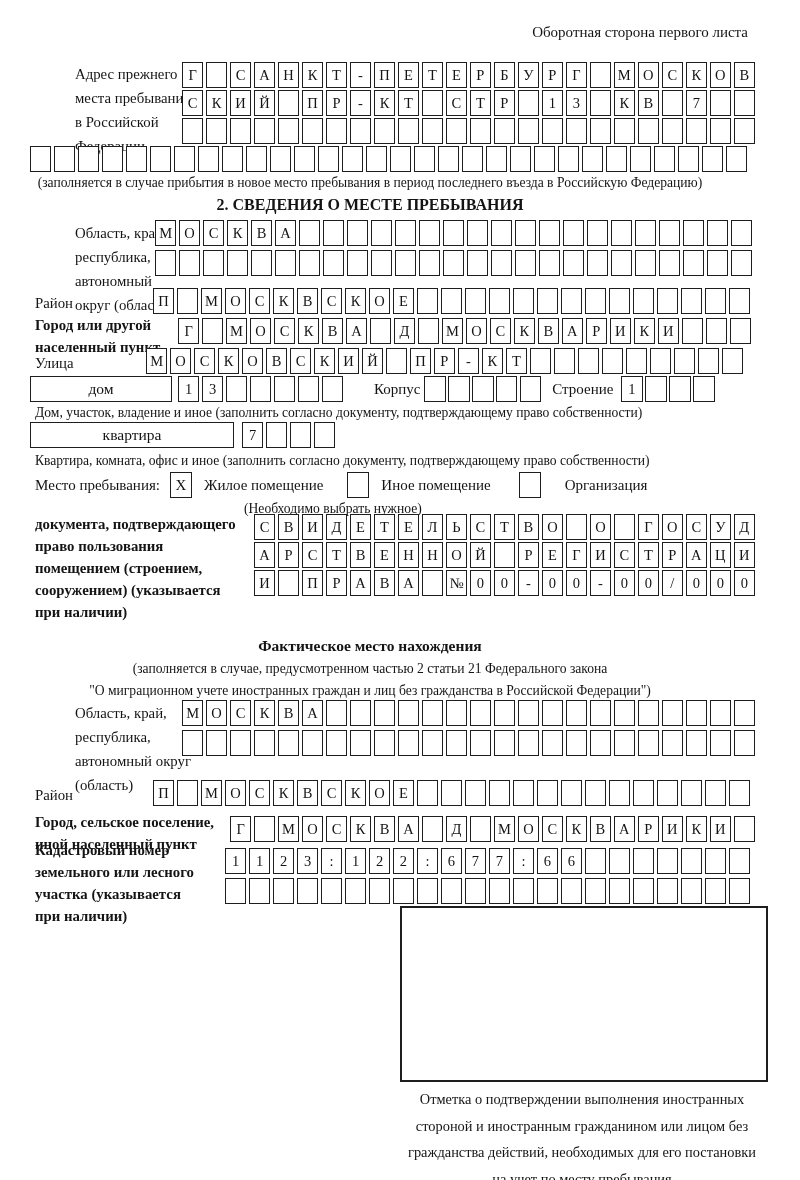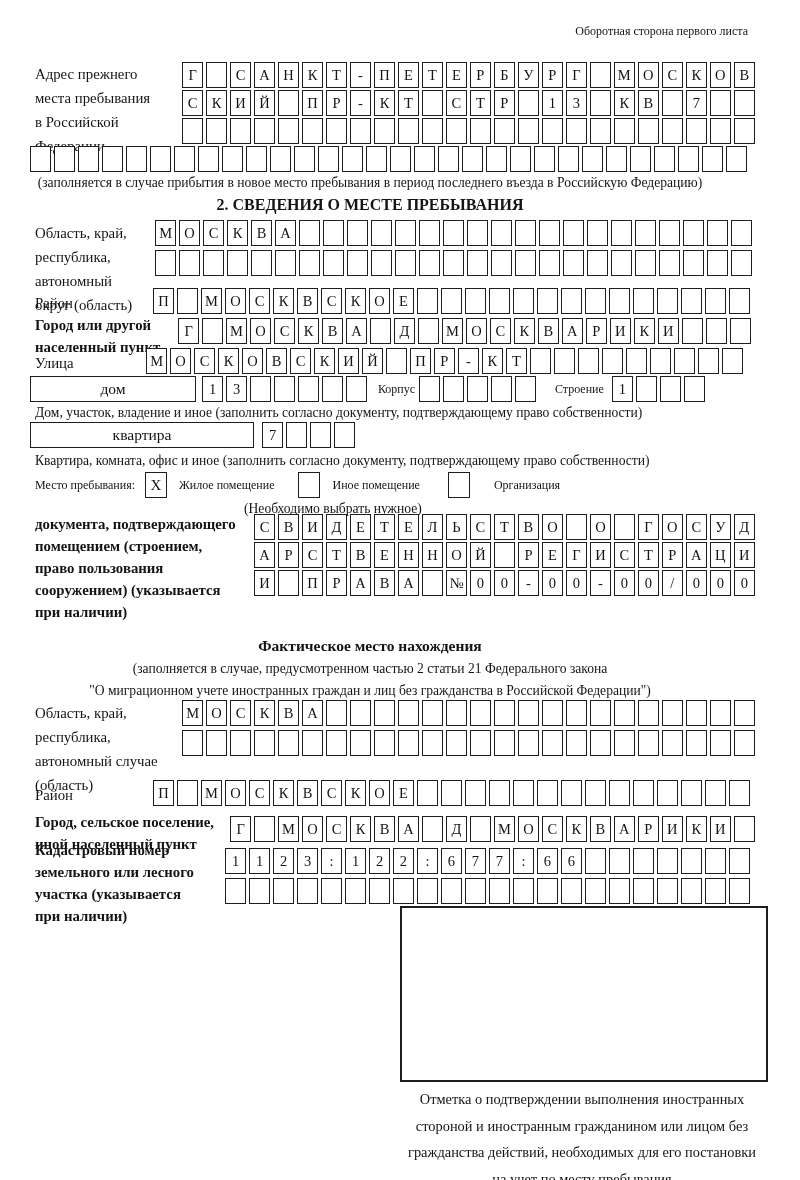--- a/index.html
+++ b/index.html
@@ -10,22 +10,22 @@
   .cells{display:flex;}
   .cell{box-sizing:border-box;width:21.2px;height:26px;margin-right:2.8px;
         border:1.9px solid #1e1e1e;background:#fff;display:flex;align-items:center;
         justify-content:center;font-size:14.5px;line-height:1;}
   .chk{box-sizing:border-box;width:22px;height:26px;border:1.9px solid #1e1e1e;
        display:flex;align-items:center;justify-content:center;font-size:15px;}
   .fieldbox{box-sizing:border-box;height:26px;border:1.9px solid #1e1e1e;
             display:flex;align-items:center;justify-content:center;font-size:15.5px;}
   .lbl{position:absolute;font-size:14.8px;line-height:23.5px;}
   .lbl-tight div{line-height:22px;font-weight:bold;}
-  .lbl-wide div{line-height:24px;}
-  .txt15{font-size:12px;}
+  .lbl-wide div{line-height:24px;margin-left:40px;}
+  .txt15{font-size:15px;}
   .note{position:absolute;font-size:13.6px;}
   .center{position:absolute;left:0;width:740px;text-align:center;}
   .title{font-weight:bold;font-size:16px;}
   .subtitle{font-weight:bold;font-size:15.5px;}
   .stampbox{position:absolute;left:400px;top:906px;width:364px;height:172px;
             border:2px solid #1e1e1e;background:#fff;}
   .caption{position:absolute;left:388px;top:1086px;width:388px;text-align:center;
            font-size:14.4px;line-height:26.5px;}
 </style>
 </head>
@@ -315,52 +315,52 @@
       <span class="cell"></span>
       <span class="cell"></span>
       <span class="cell"></span>
       <span class="cell"></span>
       <span class="cell"></span>
       <span class="cell"></span>
     </div>
 </div>
 
 <div class="row" style="left:30px;top:376px">
-  <div class="fieldbox" style="width:166px">
+  <div class="fieldbox" style="width:142px">
     <span>дом</span>
   </div>
   <div class="cells" style="margin-left:6px">
       <span class="cell">1</span>
       <span class="cell">3</span>
       <span class="cell"></span>
       <span class="cell"></span>
       <span class="cell"></span>
       <span class="cell"></span>
       <span class="cell"></span>
     </div>
-  <span class="txt15" style="margin-left:8px">Корпус</span>
+  <span class="txt15" style="margin-left:28px">Корпус</span>
   <div class="cells" style="margin-left:4px">
       <span class="cell"></span>
       <span class="cell"></span>
       <span class="cell"></span>
       <span class="cell"></span>
       <span class="cell"></span>
     </div>
-  <span class="txt15" style="margin-left:16px">Строение</span>
+  <span class="txt15" style="margin-left:8px">Строение</span>
   <div class="cells" style="margin-left:8px">
       <span class="cell">1</span>
       <span class="cell"></span>
       <span class="cell"></span>
       <span class="cell"></span>
     </div>
 </div>
 <div class="note" style="left:35px;top:405px">Дом, участок, владение и иное (заполнить согласно документу, подтверждающему право собственности)</div>
 
 <div class="row" style="left:30px;top:422px">
-  <div class="fieldbox" style="width:224px">
+  <div class="fieldbox" style="width:204px">
     <span>квартира</span>
   </div>
   <div class="cells" style="margin-left:8px">
       <span class="cell">7</span>
       <span class="cell"></span>
       <span class="cell"></span>
       <span class="cell"></span>
     </div>
 </div>
 <div class="note" style="left:35px;top:453px">Квартира, комната, офис и иное (заполнить согласно документу, подтверждающему право собственности)</div>
@@ -371,22 +371,22 @@
   <span class="txt15" style="margin-left:12px">Жилое помещение</span>
   <span class="chk" style="margin-left:24px"></span>
   <span class="txt15" style="margin-left:12px">Иное помещение</span>
   <span class="chk" style="margin-left:28px"></span>
   <span class="txt15" style="margin-left:24px">Организация</span>
 </div>
 <div class="note" style="left:244px;top:501px">(Необходимо выбрать нужное)</div>
 
 <div class="lbl lbl-tight" style="left:35px;top:513px">
     <div>документа, подтверждающего</div>
+    <div>право пользования</div>
     <div>помещением (строением,</div>
-    <div>право пользования</div>
     <div>сооружением) (указывается</div>
     <div>при наличии)</div>
   </div>
 <div class="row" style="left:254px;top:514px">
   <div class="cells">
       <span class="cell">С</span>
       <span class="cell">В</span>
       <span class="cell">И</span>
       <span class="cell">Д</span>
       <span class="cell">Е</span>
@@ -459,21 +459,21 @@
     </div>
 </div>
 
 <div class="center subtitle" style="top:637px">Фактическое место нахождения</div>
 <div class="center note" style="top:661px">(заполняется в случае, предусмотренном частью 2 статьи 21 Федерального закона</div>
 <div class="center note" style="top:683px">"О миграционном учете иностранных граждан и лиц без гражданства в Российской Федерации")</div>
 
 <div class="lbl lbl-wide" style="left:35px;top:701px">
     <div>Область, край,</div>
     <div>республика,</div>
-    <div>автономный случае</div>
+    <div>автономный округ</div>
     <div>(область)</div>
   </div>
 <div class="row" style="left:182px;top:700px">
   <div class="cells">
       <span class="cell">М</span>
       <span class="cell">О</span>
       <span class="cell">С</span>
       <span class="cell">К</span>
       <span class="cell">В</span>
       <span class="cell">А</span>

